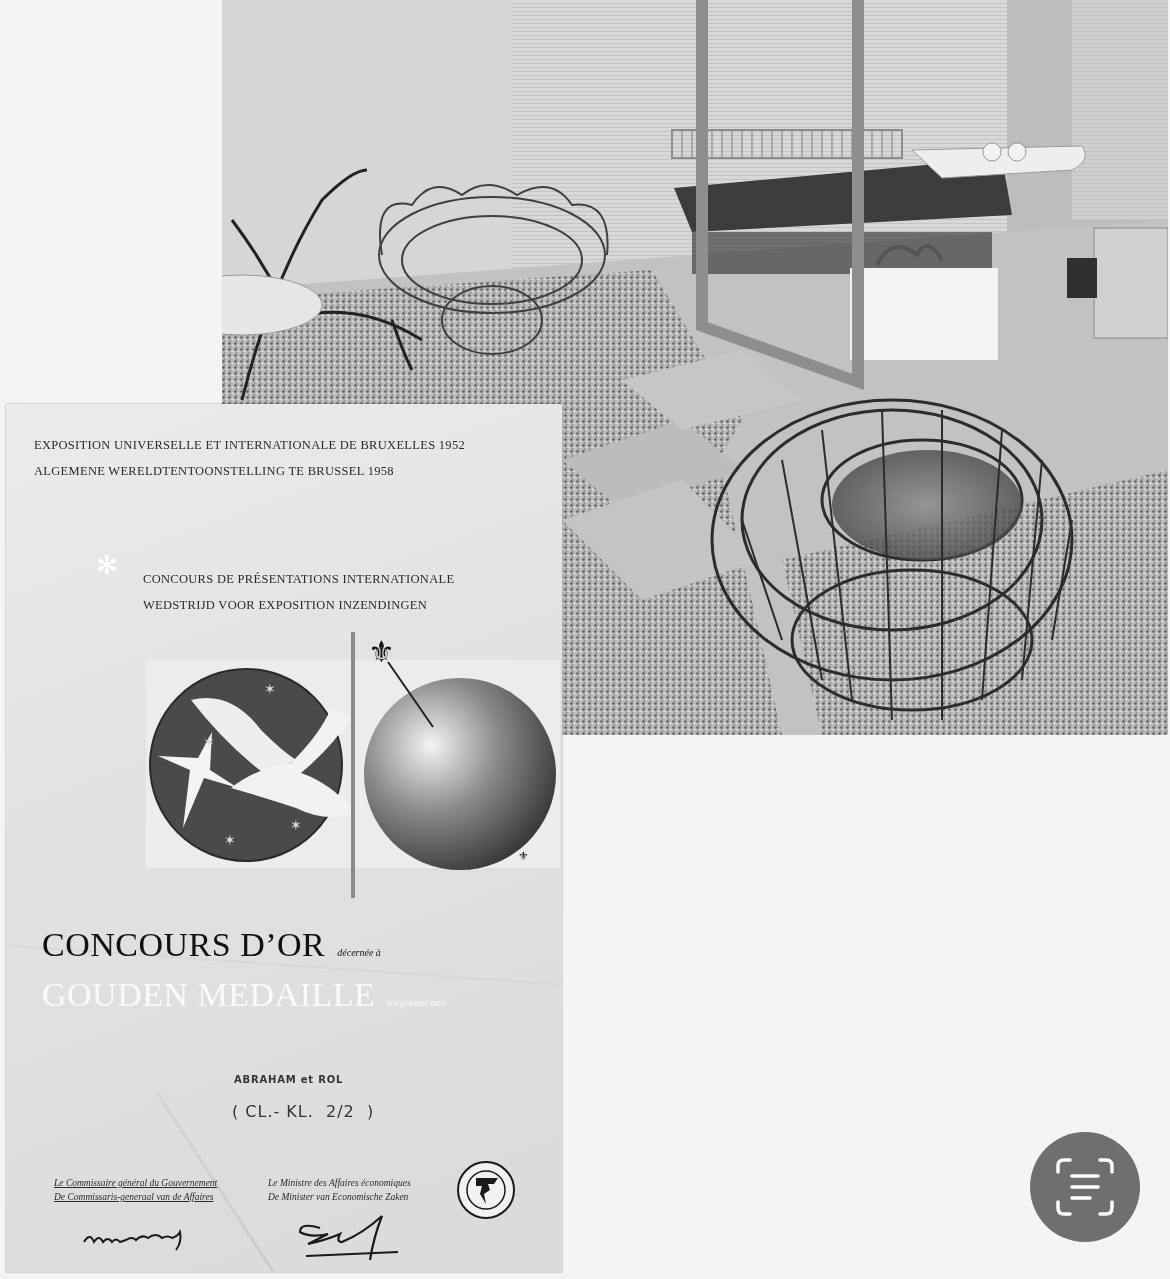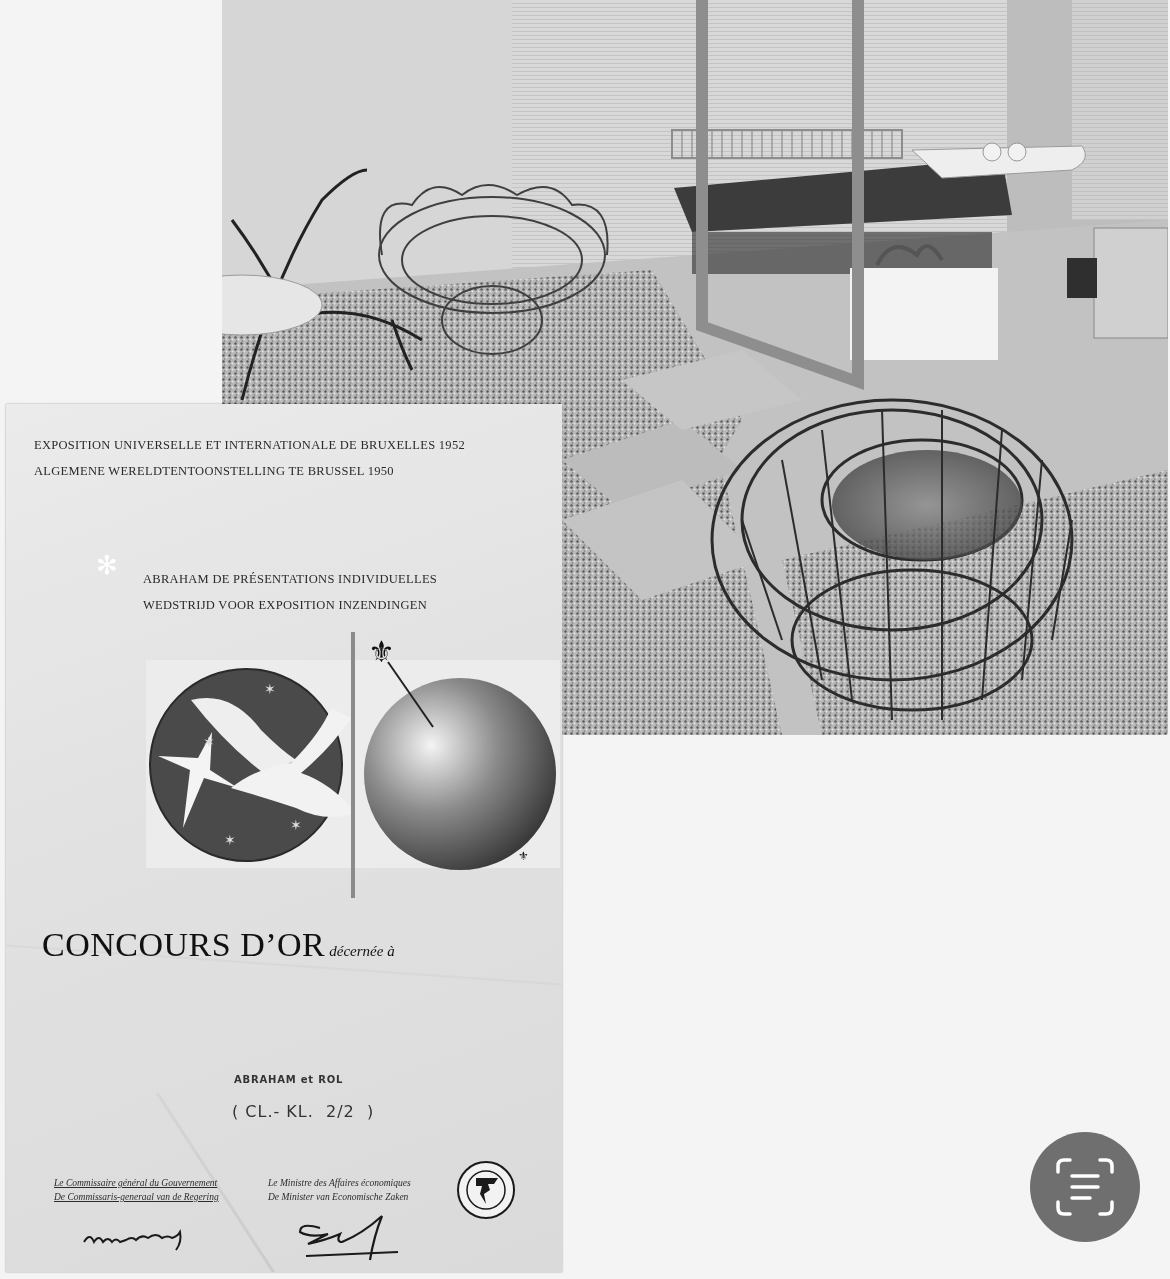--- a/index.html
+++ b/index.html
@@ -36,21 +36,21 @@
   .hdr2 { top: 60px; }
   .asterisk { position: absolute; left: 90px; top: 146px; font-size: 26px; color: #ffffff; font-family: "DejaVu Sans", sans-serif; }
   .sub { position: absolute; left: 137px; font-size: 12.5px; letter-spacing: .3px; color: #2a2a2a; white-space: nowrap; }
   .sub1 { top: 168px; }
   .sub2 { top: 194px; }
   .emblem-panel {
     position: absolute; left: 140px; top: 256px; width: 414px; height: 208px; background: #ececec;
   }
   .divider-rod { position: absolute; left: 345px; top: 228px; width: 4px; height: 266px; background: #8b8b8b; }
   .title-fr { position: absolute; left: 36px; top: 522px; font-size: 34px; color: #111; letter-spacing: .5px; white-space: nowrap; }
-  .title-fr small, .title-nl small { font-size: 15px; font-style: italic; letter-spacing: 0; margin-left: 4px; }
+  .title-fr small, .title-nl small { font-size: 10px; font-style: italic; letter-spacing: 0; margin-left: 12px; }
   .title-nl { position: absolute; left: 36px; top: 572px; font-size: 34px; color: #fafafa; letter-spacing: .5px; white-space: nowrap; }
   .recipient { position: absolute; left: 228px; top: 670px; font-family: "DejaVu Sans", sans-serif; font-size: 10px; font-weight: bold; color: #333; letter-spacing: .8px; }
   .class { position: absolute; left: 226px; top: 698px; font-family: "DejaVu Sans", sans-serif; font-size: 16px; color: #333; letter-spacing: 1px; white-space: pre; }
   .sig-label { position: absolute; font-size: 9.5px; font-style: italic; color: #2b2b2b; white-space: nowrap; line-height: 14px; }
   .sig-l { left: 48px; top: 772px; text-decoration: underline; }
   .sig-r { left: 262px; top: 772px; }
   .signature { position: absolute; }
   .sig-1 { left: 76px; top: 818px; }
   .sig-2 { left: 284px; top: 808px; }
   .seal { position: absolute; left: 450px; top: 756px; width: 60px; height: 60px; }
@@ -173,25 +173,25 @@
         <line x1="850" y1="520" x2="830" y2="640"></line>
     </g>
   </svg>
 </div>
 
 <div class="cert">
   <div class="crease"></div>
   <div class="crease2"></div>
 
   <div class="hdr hdr1">EXPOSITION UNIVERSELLE ET INTERNATIONALE DE BRUXELLES 1952</div>
-  <div class="hdr hdr2">ALGEMENE WERELDTENTOONSTELLING TE BRUSSEL 1950</div>
+  <div class="hdr hdr2">ALGEMENE WERELDTENTOONSTELLING TE BRUSSEL 1958</div>
 
   <div class="asterisk">✻</div>
 
-  <div class="sub sub1">ABRAHAM DE PRÉSENTATIONS INDIVIDUELLES</div>
+  <div class="sub sub1">CONCOURS DE PRÉSENTATIONS INTERNATIONALE</div>
   <div class="sub sub2">WEDSTRIJD VOOR EXPOSITION INZENDINGEN</div>
 
   <div class="emblem-panel">
     
     <svg width="414" height="208" viewBox="0 0 414 208">
       <circle cx="100" cy="105" r="96" fill="#4a4a4a" stroke="#2a2a2a" stroke-width="2"></circle>
       <path d="M45,40 q40,-10 70,30 q20,20 35,30 l-30,15 q-40,-30 -75,-75 Z" fill="#eeeeee"></path>
       <path d="M85,128 q25,-20 60,-25 q30,-30 40,-55 l20,10 q-20,30 -50,55 q30,10 55,40 q-30,10 -60,-5 q-30,-10 -65,-20 Z" fill="#f2f2f2"></path>
       <polygon points="37,198 44,140 12,126 52,128 66,102 64,140 92,158 58,148" fill="#f4f4f4" transform="translate(0,-30)"></polygon>
       <g fill="#dcdcdc" font-size="14" font-family="DejaVu Sans, sans-serif">
@@ -213,27 +213,30 @@
     </defs>
     <circle cx="102" cy="142" r="96" fill="url(#globe)"></circle>
     <line x1="30" y1="30" x2="75" y2="95" stroke="#222" stroke-width="2"></line>
     <text x="10" y="30" font-size="30" fill="#111" font-family="DejaVu Sans, sans-serif">⚜</text>
     <text x="160" y="228" font-size="12" fill="#111" font-family="DejaVu Sans, sans-serif">⚜</text>
   </svg>
 
   <div class="title-fr">
     <span>CONCOURS D’OR</span><small>décernée à</small>
   </div>
+  <div class="title-nl">
+    <span>GOUDEN MEDAILLE</span><small>toegekend aan</small>
+  </div>
 
   <div class="recipient">ABRAHAM et ROL</div>
   <div class="class">( CL.- KL.  2/2  )</div>
 
   <div class="sig-label sig-l">
     <div>Le Commissaire général du Gouvernement</div>
-    <div>De Commissaris-generaal van de Regering</div>
+    <div>De Commissaris-generaal van de Affaires</div>
   </div>
   <div class="sig-label sig-r">
     <div>Le Ministre des Affaires économiques</div>
     <div>De Minister van Economische Zaken</div>
   </div>
 
   <svg class="signature sig-1" width="120" height="30" viewBox="0 0 120 30">
     <path d="M2,20 q6,-10 10,0 q5,-8 9,0 q5,-6 9,0 q4,-5 8,0 l6,-2 q6,-4 10,0 q6,-6 12,-2 q8,-6 14,0 q6,-3 10,0 q6,-2 8,-6 q2,10 -4,18" stroke="#1a1a1a" stroke-width="2" fill="none"></path>
   </svg>
   <svg class="signature sig-2" width="130" height="50" viewBox="0 0 130 50">

